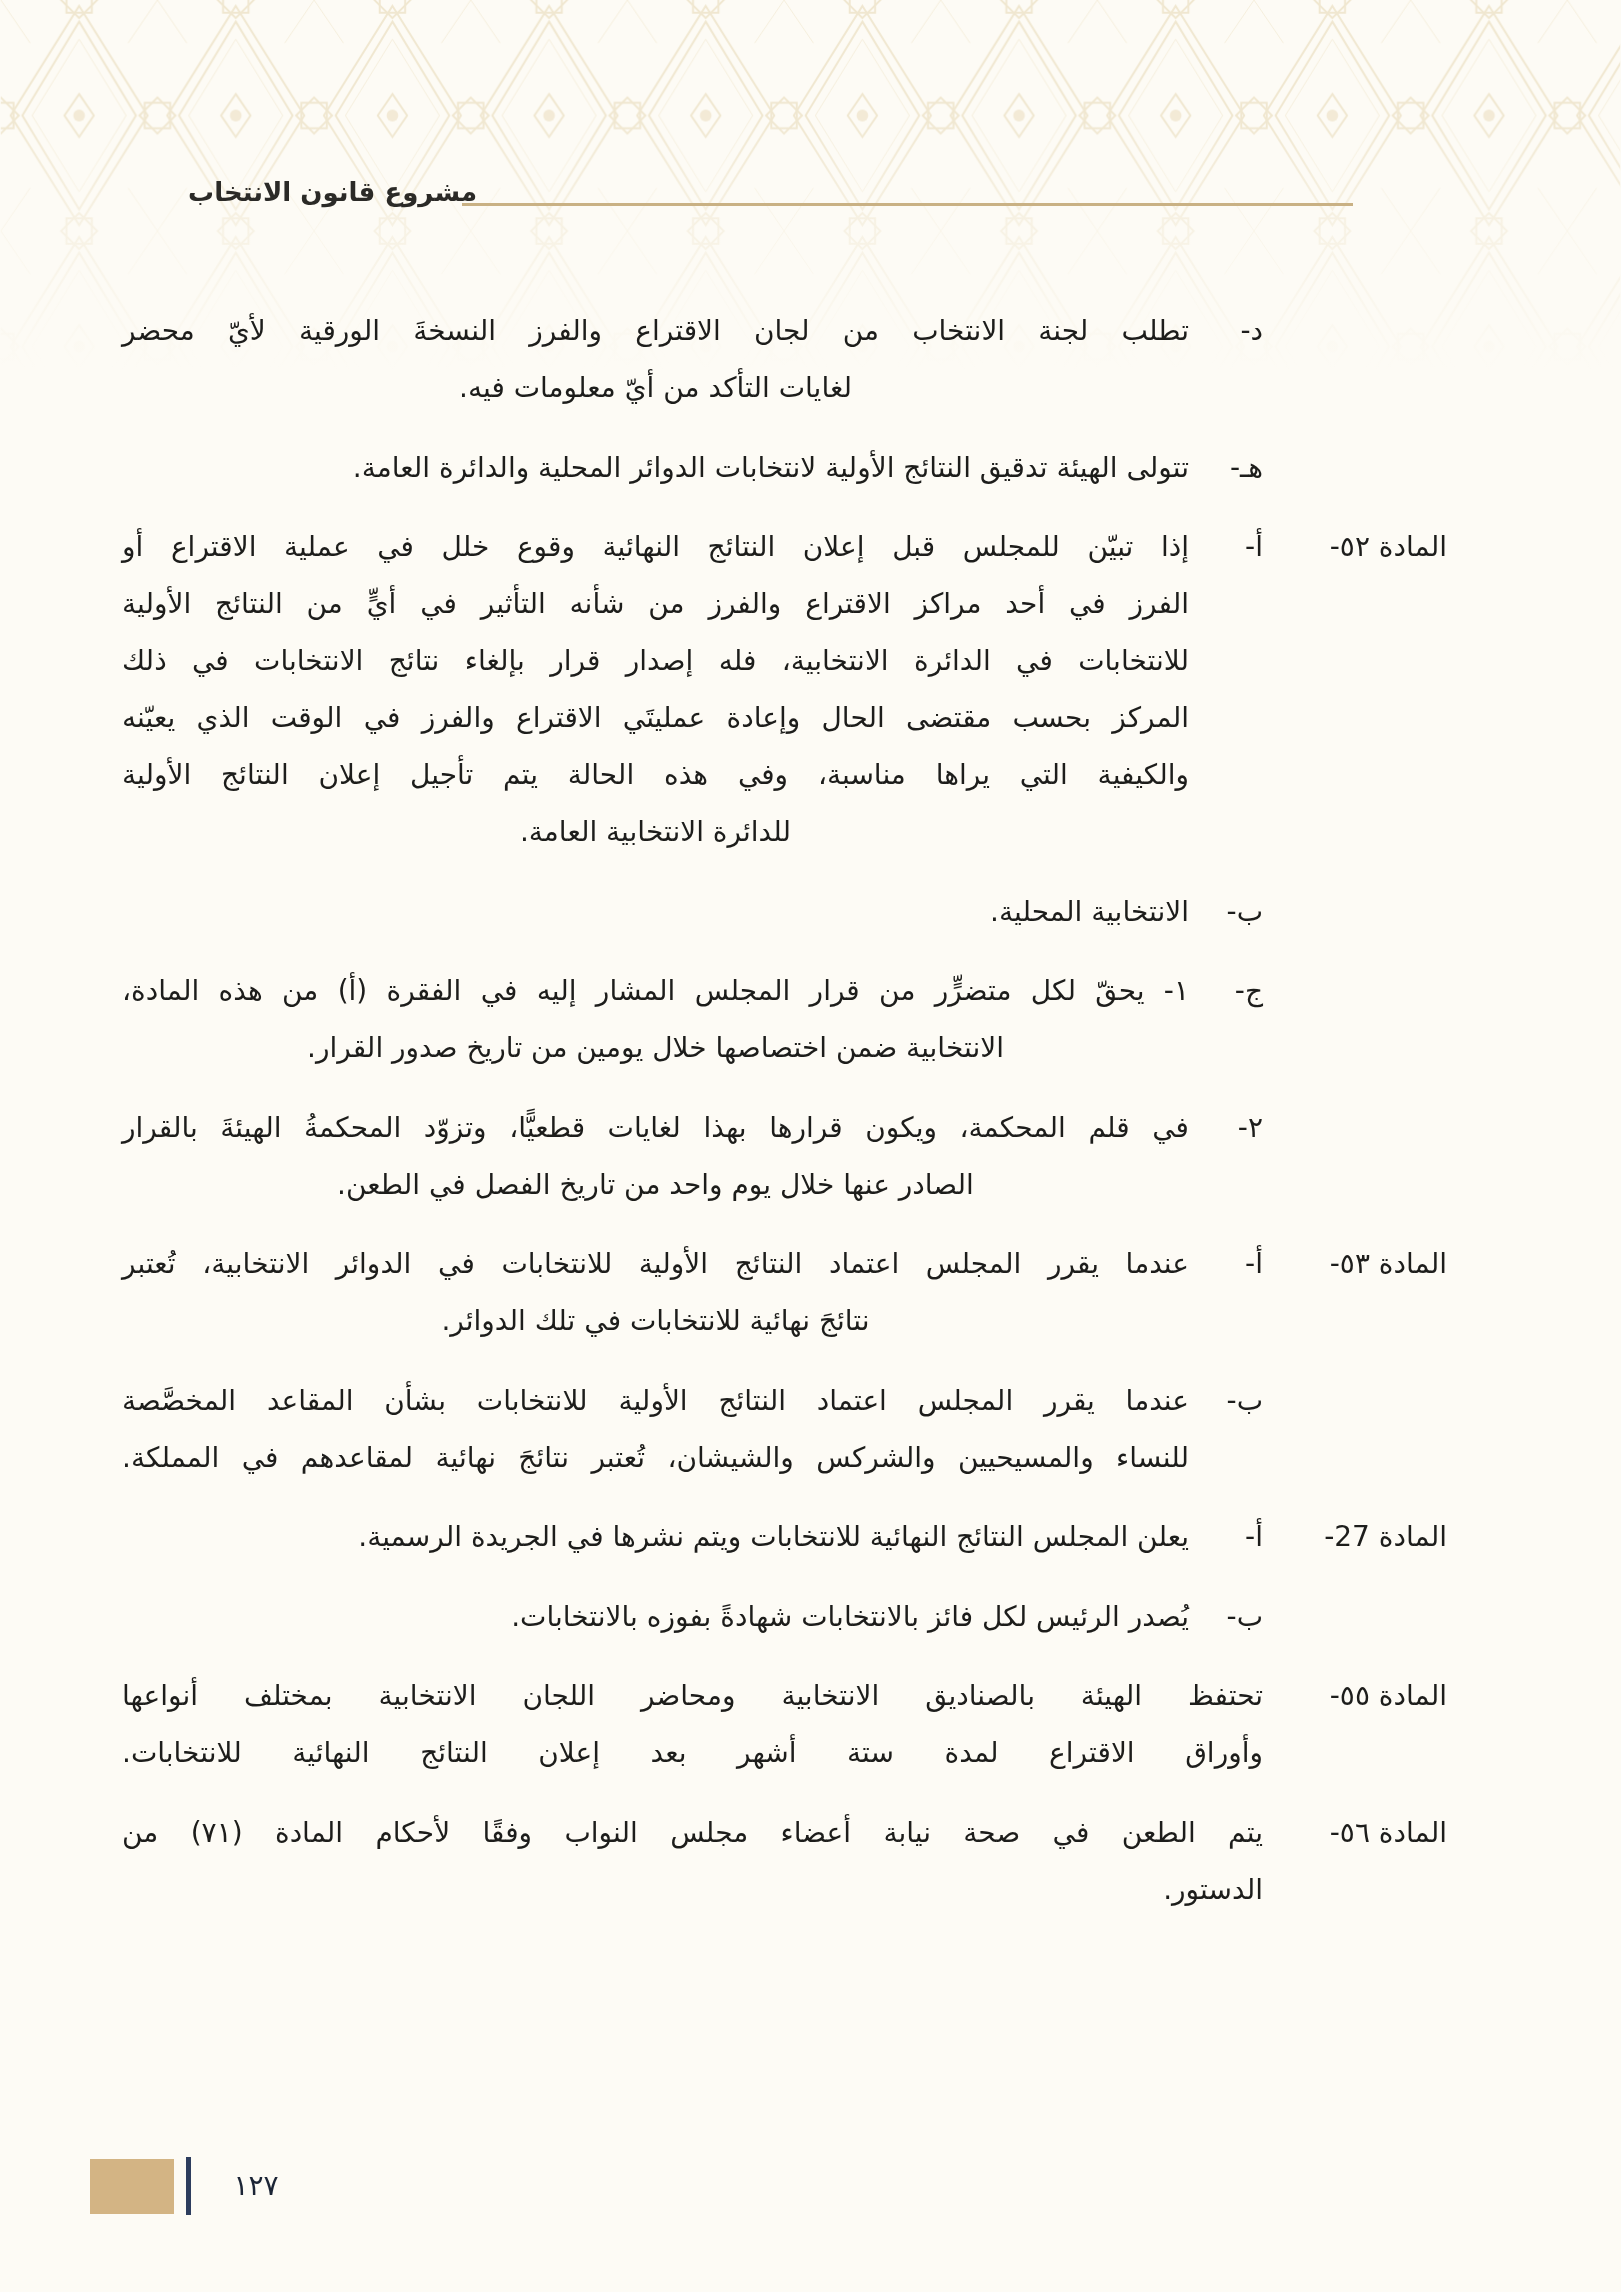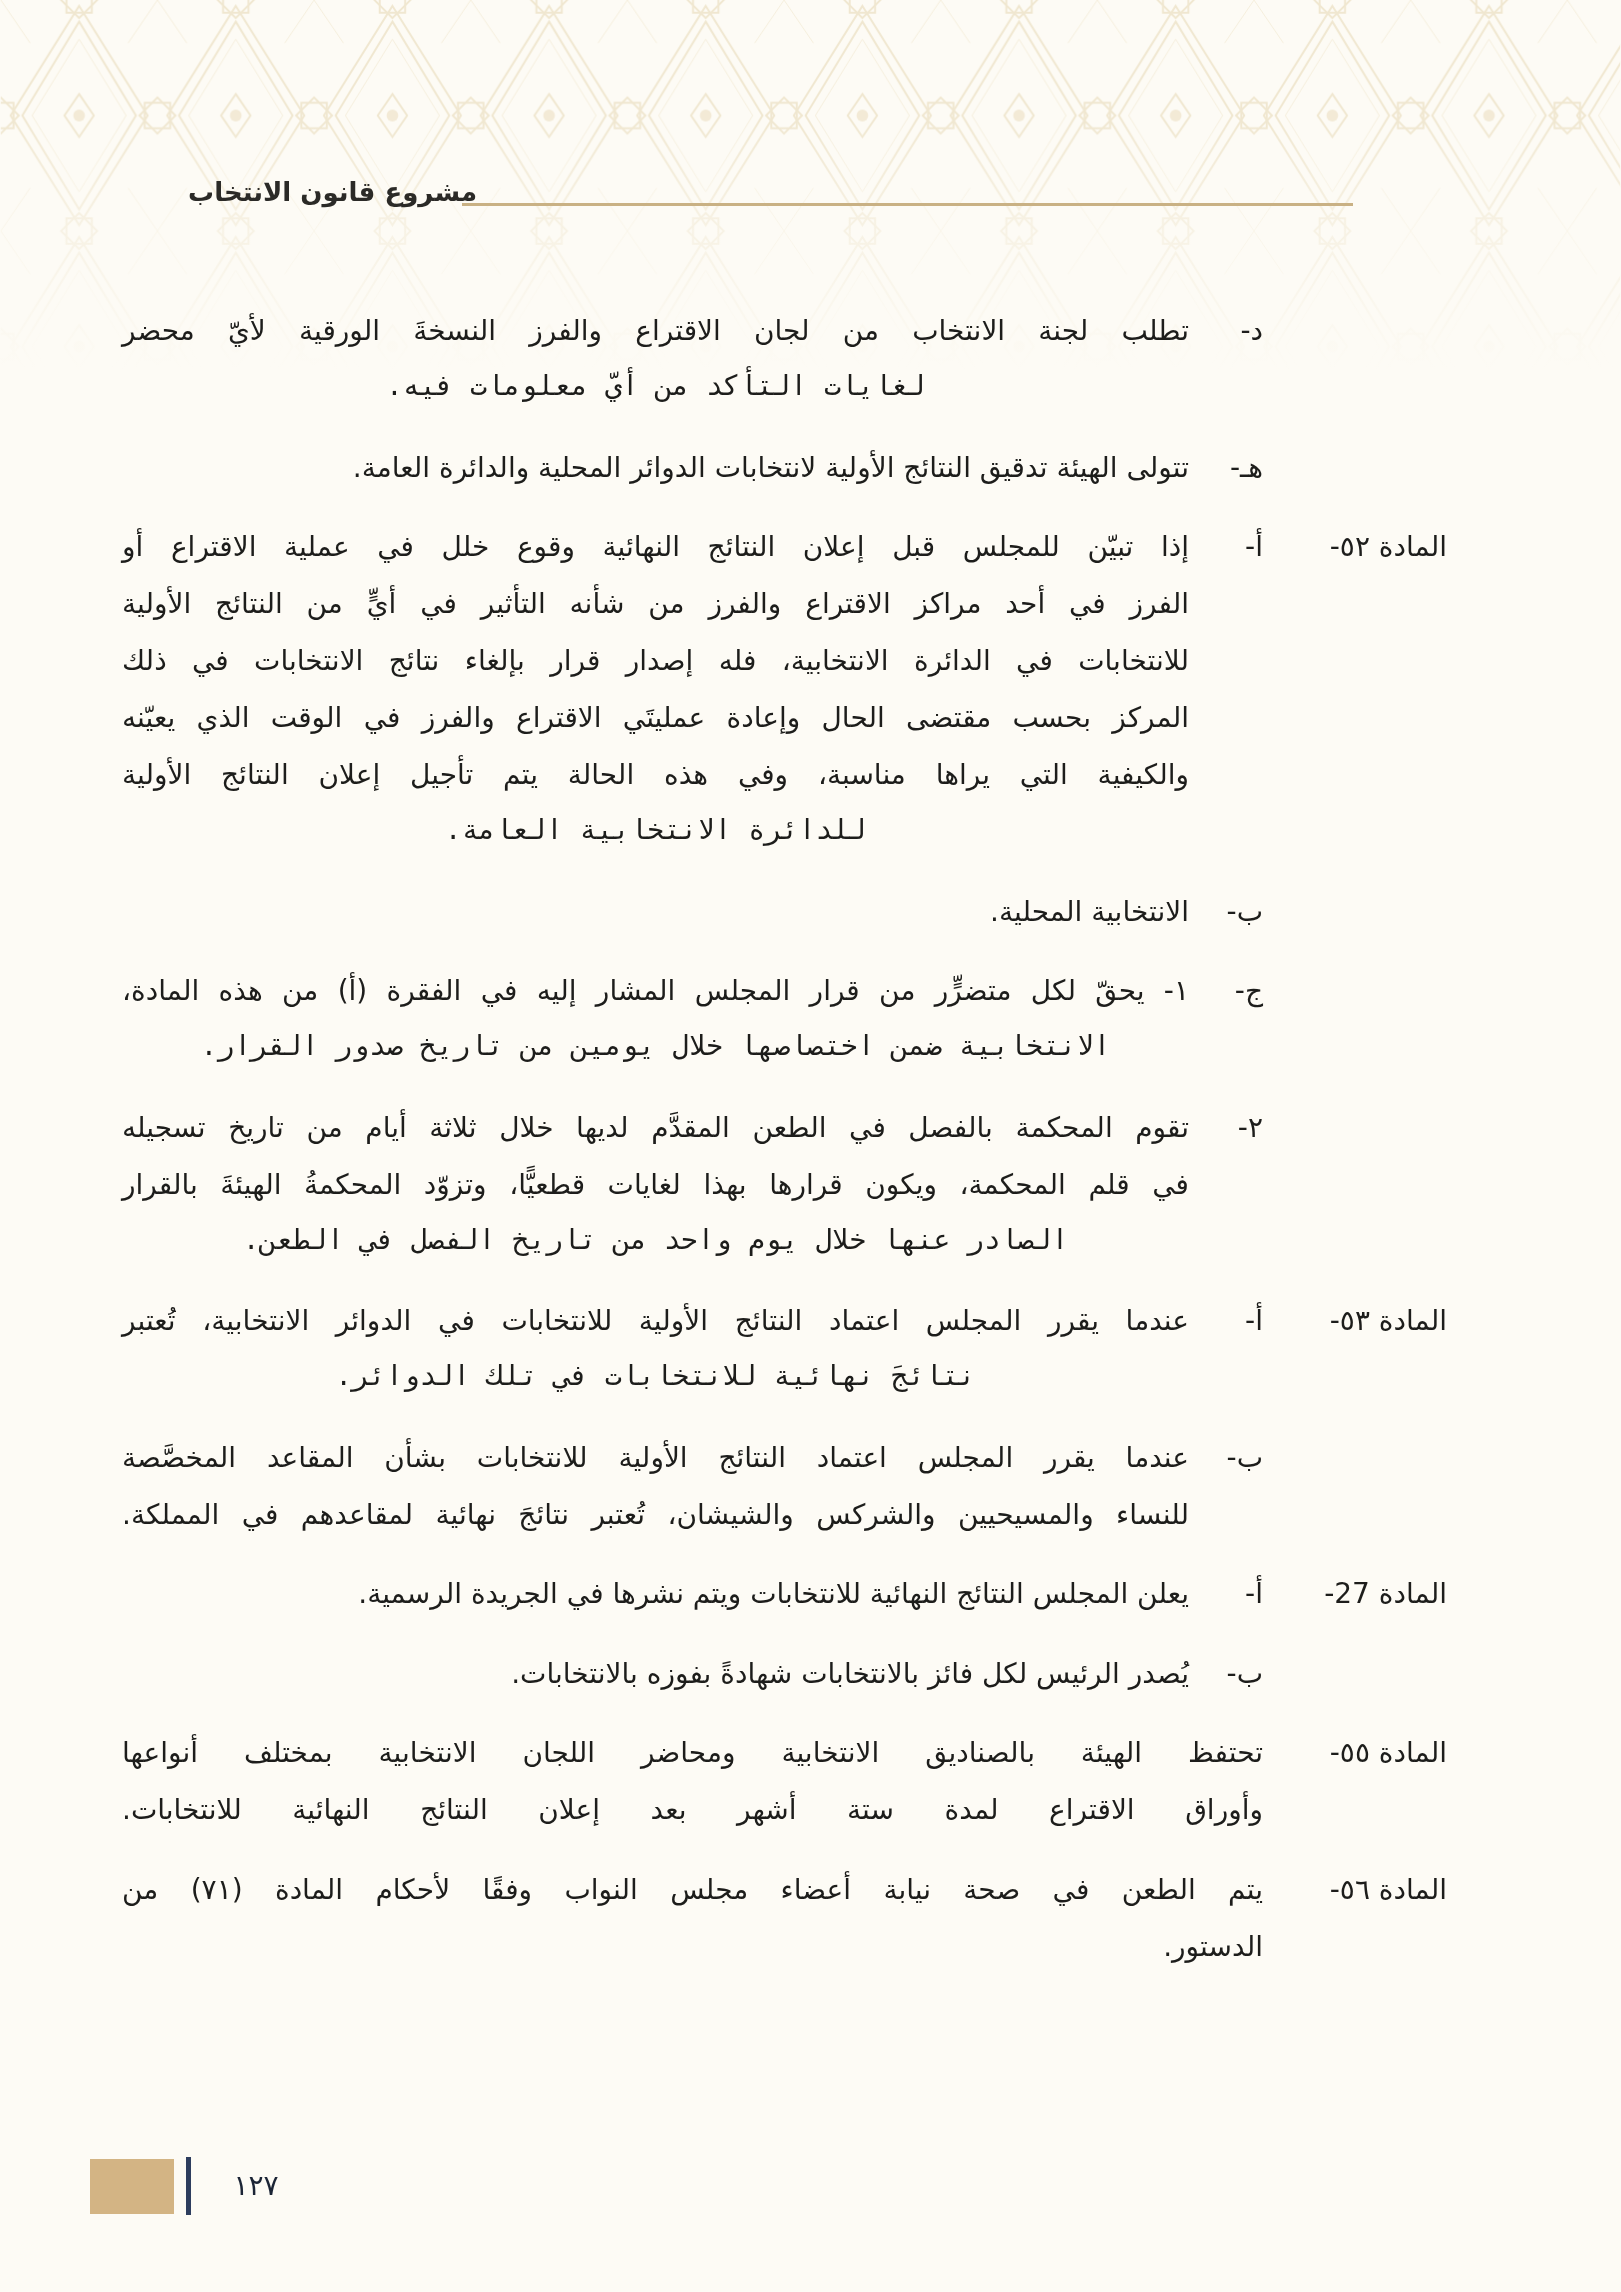--- a/index.html
+++ b/index.html
@@ -32,21 +32,21 @@
     direction:rtl;
     padding:0 174px 0 122px;
     font-size:28px;line-height:57px;
   }
   .row{display:flex;flex-direction:row;margin-bottom:22.5px;}
   .lbl{flex:0 0 184px;text-align:right;white-space:nowrap;}
   .mrk{flex:0 0 74px;text-align:right;}
   .bdy{flex:1 1 auto;min-width:0;}
   .line{width:100%;}
   .line.j{text-align:justify;text-align-last:justify;}
-  .line.c{text-align:left;text-align-last:center;font-family:Liberation Mono, monospace;}
+  .line.c{text-align:left;text-align-last:center;}
   .line.r{text-align:left;text-align-last:right;}
   
   .footer-box{position:absolute;left:90px;top:2159px;width:84px;height:55px;background:var(--box);}
   .footer-bar{position:absolute;left:186px;top:2157px;width:4.9px;height:58px;background:var(--bar);}
   .page-number{
     position:absolute;left:212px;top:2158px;width:88px;height:55px;
     font-size:28px;line-height:55px;text-align:center;color:var(--pagenum);direction:rtl;
   }
 </style>
 </head>
@@ -135,21 +135,20 @@
       <span class="mrk">ج-</span>
       <div class="bdy">
         <div class="line j">١- يحقّ لكل متضرٍّر من قرار المجلس المشار إليه في الفقرة (أ) من هذه المادة،</div>
         <div class="line c">الانتخابية ضمن اختصاصها خلال يومين من تاريخ صدور القرار.</div>
       </div>
     </div>
     <div class="row">
       <span class="lbl"></span>
       <span class="mrk">٢-</span>
       <div class="bdy">
-        <div class="line j">تقوم المحكمة بالفصل في الطعن المقدَّم لديها خلال ثلاثة أيام من تاريخ تسجيله</div>
         <div class="line j">في قلم المحكمة، ويكون قرارها بهذا لغايات قطعيًّا، وتزوّد المحكمةُ الهيئةَ بالقرار</div>
         <div class="line c">الصادر عنها خلال يوم واحد من تاريخ الفصل في الطعن.</div>
       </div>
     </div>
     <div class="row">
       <span class="lbl">المادة ٥٣-</span>
       <span class="mrk">أ-</span>
       <div class="bdy">
         <div class="line j">عندما يقرر المجلس اعتماد النتائج الأولية للانتخابات في الدوائر الانتخابية، تُعتبر</div>
         <div class="line c">نتائجَ نهائية للانتخابات في تلك الدوائر.</div>

